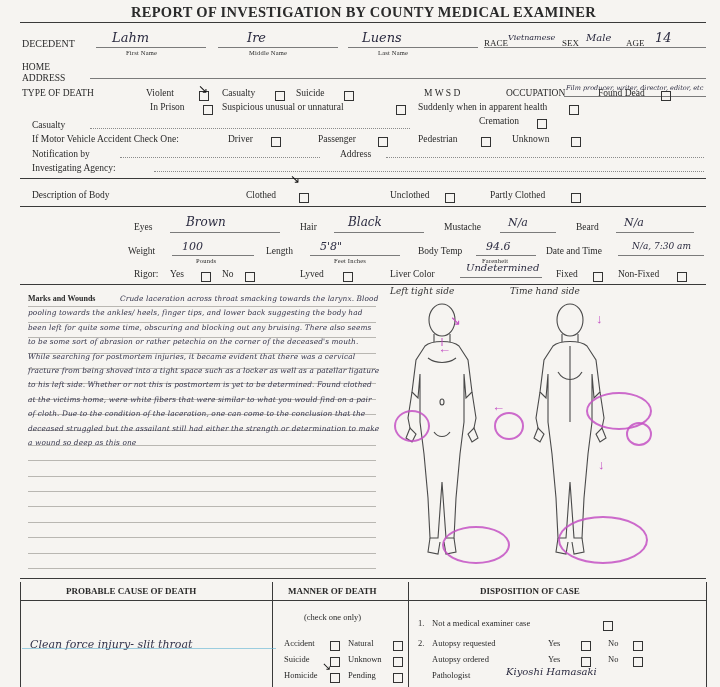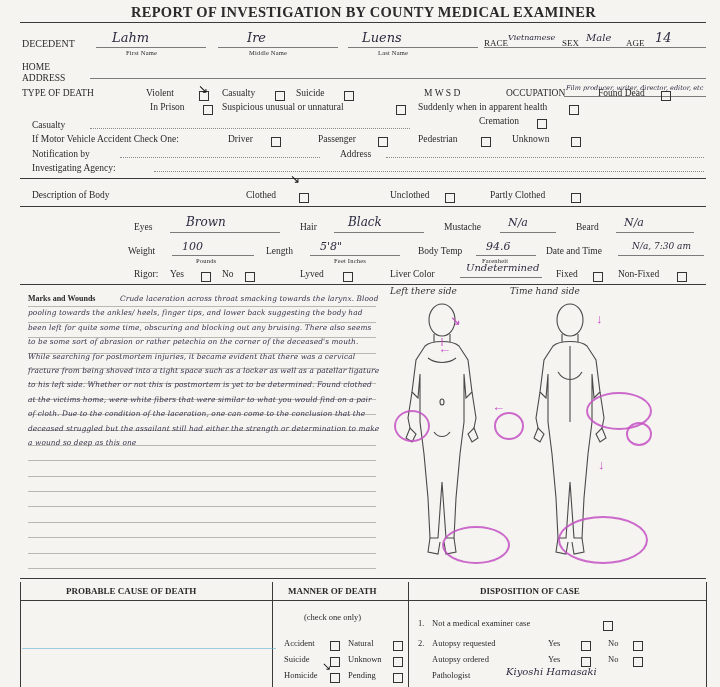--- a/index.html
+++ b/index.html
@@ -290,21 +290,21 @@
     <div class="nline"></div>
     <div class="nline"></div>
     <div class="nline"></div>
     <div class="nline"></div>
     <div class="nline"></div>
   </div>
   <div class="abs" style="left:28px;top:294px;font-size:8px;font-weight:bold;">Marks and Wounds</div>
   <div class="narr-text" style="left:28px;top:292px;text-indent:92px;">Crude laceration across throat smacking towards the larynx. Blood pooling towards the ankles/ heels, finger tips, and lower back suggesting the body had been left for quite some time, obscuring and blocking out any bruising. There also seems to be some sort of abrasion or rather petechia on the corner of the deceased's mouth. While searching for postmortem injuries, it became evident that there was a cervical fracture from being shoved into a tight space such as a locker as well as a patellar ligature to his left side. Whether or not this is postmortem is yet to be determined. Found clothed at the victims home, were white fibers that were similar to what you would find on a pair of cloth. Due to the condition of the laceration, one can come to the conclusion that the deceased struggled but the assailant still had either the strength or determination to make a wound so deep as this one</div>
 
   <div class="diagram">
-    <div class="diag-label" style="left:8px;top:-2px;">Left there side</div>
+    <div class="diag-label" style="left:8px;top:-2px;">Left tight side</div>
     <div class="diag-label" style="left:128px;top:-2px;">Time hand side</div>
 
     <svg width="150" height="268" viewBox="0 0 150 268" style="position:absolute;left:0;top:14px;">
       <g fill="none" stroke="#4a4a4a" stroke-width="1.1">
         <ellipse cx="60" cy="18" rx="13" ry="16"></ellipse>
         <path d="M52 32 L52 40 M68 32 L68 40"></path>
         <path d="M43 44 C50 38, 70 38, 77 44 L86 58 L90 90 L84 96 L82 72
                  L82 120 L78 152 L74 196 L72 236 L64 236 L60 180 L56 236 L48 236
                  L46 196 L42 152 L38 120 L38 72 L36 96 L30 90 L34 58 Z"></path>
         <path d="M90 90 L94 116 L92 126 M30 90 L26 116 L28 126"></path>
@@ -355,20 +355,21 @@
   <div class="hline" style="left:20px;top:600px;width:686px;"></div>
   <div class="vline" style="left:272px;top:582px;height:105px;"></div>
   <div class="vline" style="left:408px;top:582px;height:105px;"></div>
   <div class="vline" style="left:20px;top:582px;height:105px;"></div>
   <div class="vline" style="left:706px;top:582px;height:105px;"></div>
 
   <div class="abs" style="left:66px;top:586px;font-size:9px;font-weight:bold;">PROBABLE CAUSE OF DEATH</div>
   <div class="abs" style="left:288px;top:586px;font-size:9px;font-weight:bold;">MANNER OF DEATH</div>
   <div class="abs" style="left:480px;top:586px;font-size:9px;font-weight:bold;">DISPOSITION OF CASE</div>
 
+  <div class="hand abs" style="left:30px;top:638px;font-size:11px;color:#33334a;">Clean force injury- slit throat</div>
 
   <div class="abs" style="left:304px;top:612px;font-size:8.5px;">(check one only)</div>
   <div class="abs lbl-sm" style="left:284px;top:638px;">Accident</div>
   <span class="cb abs" style="left:327px;top:641px;"></span>
   <div class="abs lbl-sm" style="left:284px;top:654px;">Suicide</div>
   <span class="cb abs" style="left:327px;top:657px;"></span>
   <div class="abs lbl-sm" style="left:284px;top:670px;">Homicide</div>
   <span class="cb abs" style="left:327px;top:673px;"></span>
   <div class="arrow-blk" style="left:322px;top:660px;font-size:11px;">↘</div>
 

